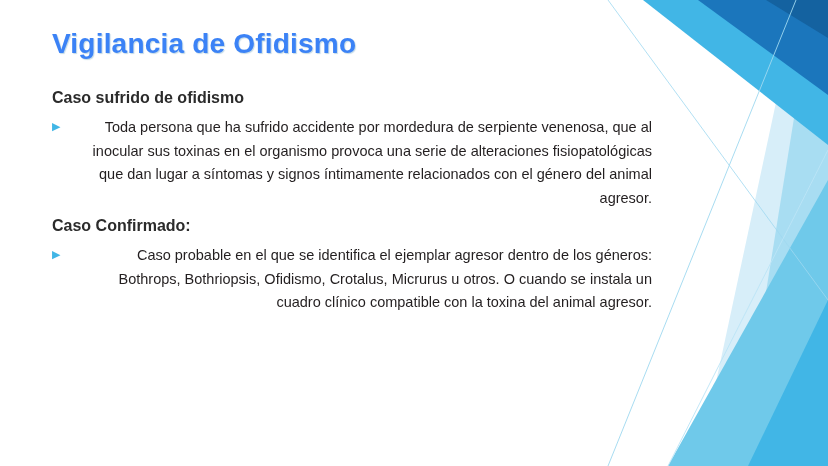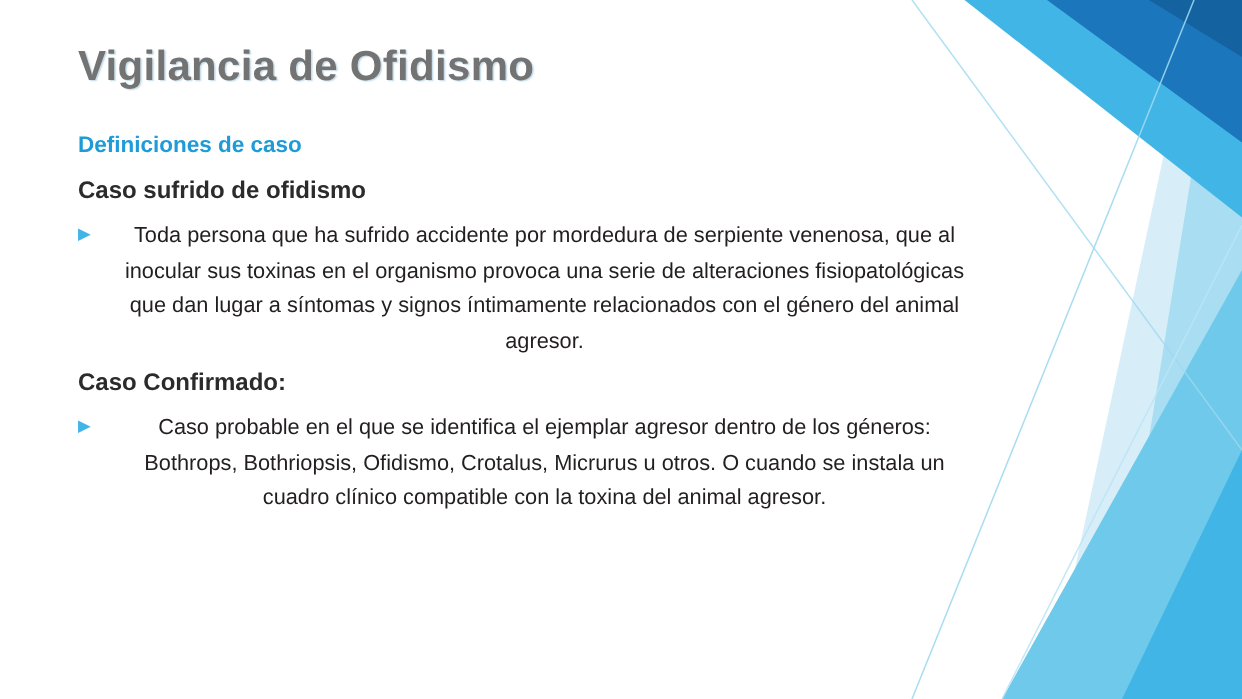--- a/index.html
+++ b/index.html
@@ -37,21 +37,21 @@
     top: 0;
     width: 660px;
     height: 466px;
   }
   #title {
     position: absolute;
     left: 52px;
     top: 28px;
     font-size: 28px;
     font-weight: bold;
-    color: #737373;
+    color: #3b82f6;
     letter-spacing: 0.2px;
     text-shadow: 1px 1px 1px rgba(120,170,200,0.45);
     white-space: nowrap;
   }
   #body {
     position: absolute;
     left: 52px;
     top: 88px;
     width: 600px;
   }
@@ -83,21 +83,21 @@
     padding-top: 5px;
     color: #41B6E6;
     font-size: 11px;
     line-height: 1;
   }
   .bullet-text {
     flex: 1 1 auto;
     font-size: 14.5px;
     color: #231f20;
     line-height: 1.62;
-    text-align: center;
+    text-align: right;
   }
 </style>
 </head>
 <body>
 
 <div id="slide">
 
   <div id="deco">
     <svg width="280" height="466" viewBox="0 0 280 466" xmlns="http://www.w3.org/2000/svg">
       <polygon points="280,0 280,466 150,466 250,0" fill="#D7EEF9"></polygon>
@@ -114,21 +114,20 @@
       <path d="M 280,150 L 120,466" stroke="#BBE4F6" stroke-width="1" fill="none" opacity="0.9"></path>
     </svg>
   </div>
 
   <div id="content">
 
     <div id="title">Vigilancia de Ofidismo</div>
 
     <div id="body">
 
-      <div class="sub-head">Definiciones de caso</div>
 
       <div class="sec-head">Caso sufrido de ofidismo</div>
 
       <div class="bullet-row">
         <span class="bullet-marker">▶</span>
         <span class="bullet-text">Toda persona que ha sufrido accidente por mordedura de serpiente venenosa, que al inocular sus toxinas en el organismo provoca una serie de alteraciones fisiopatológicas que dan lugar a síntomas y signos íntimamente relacionados con el género del animal agresor.</span>
       </div>
 
       <div class="sec-head second">Caso Confirmado:</div>
 

